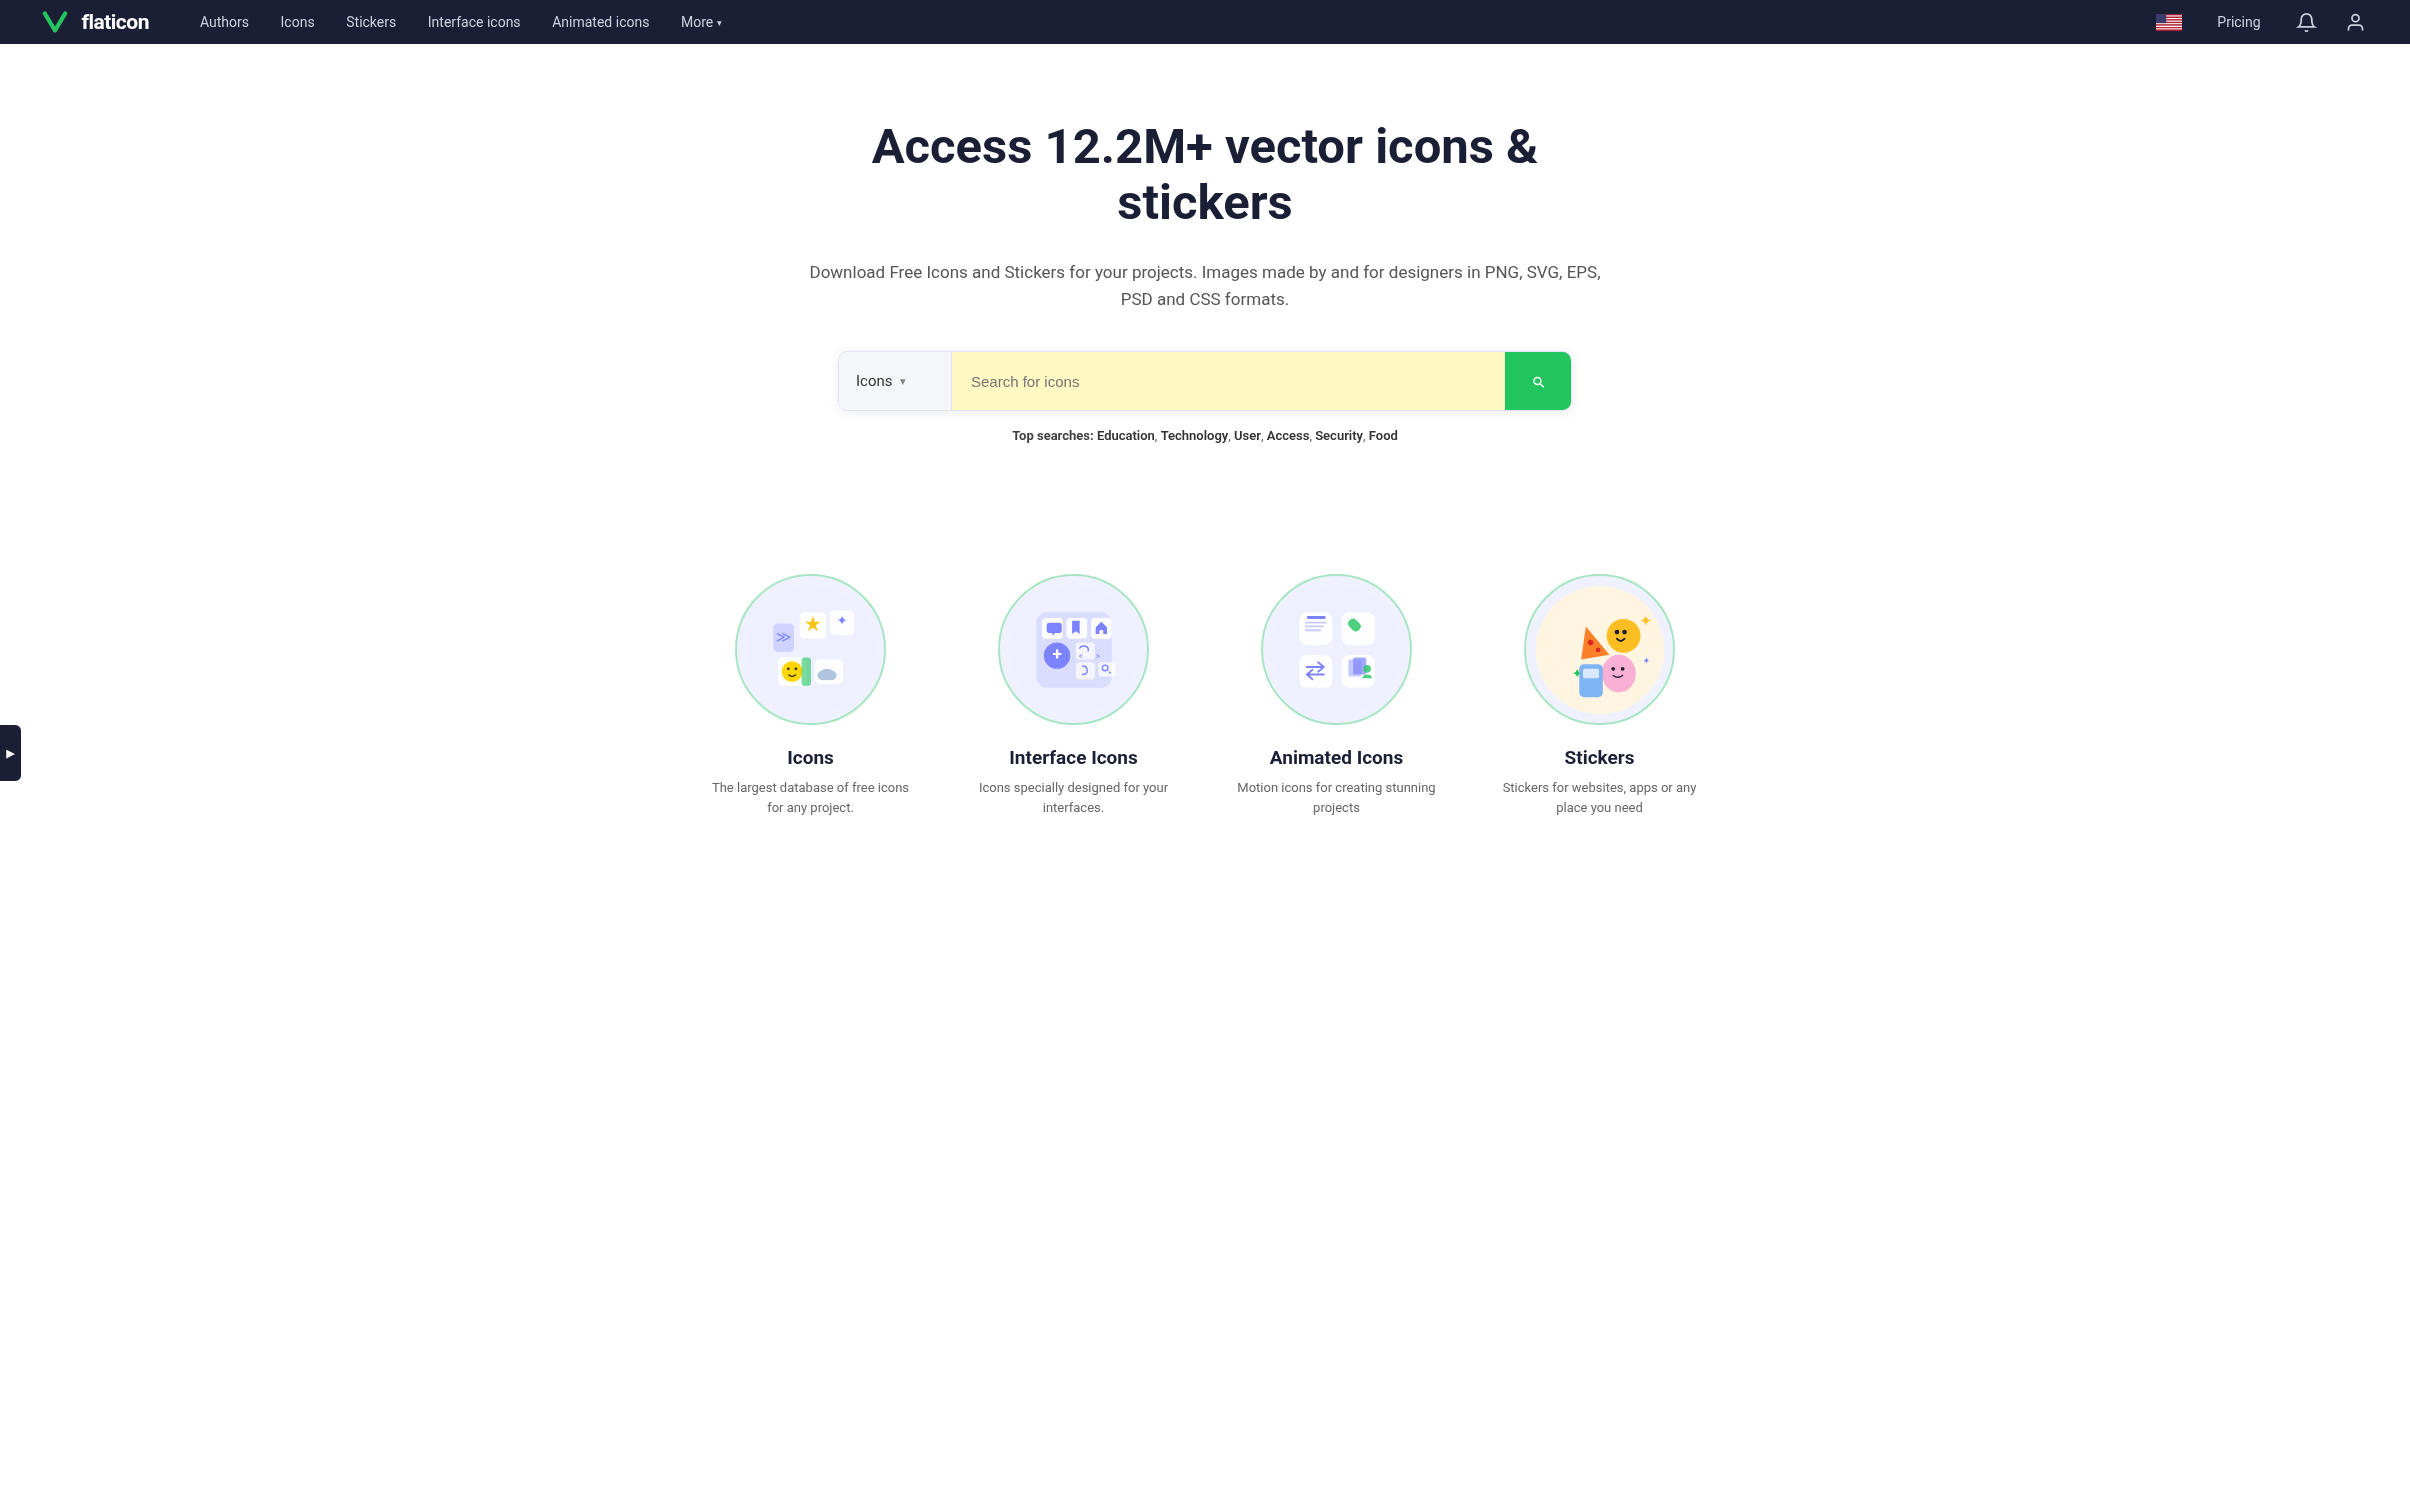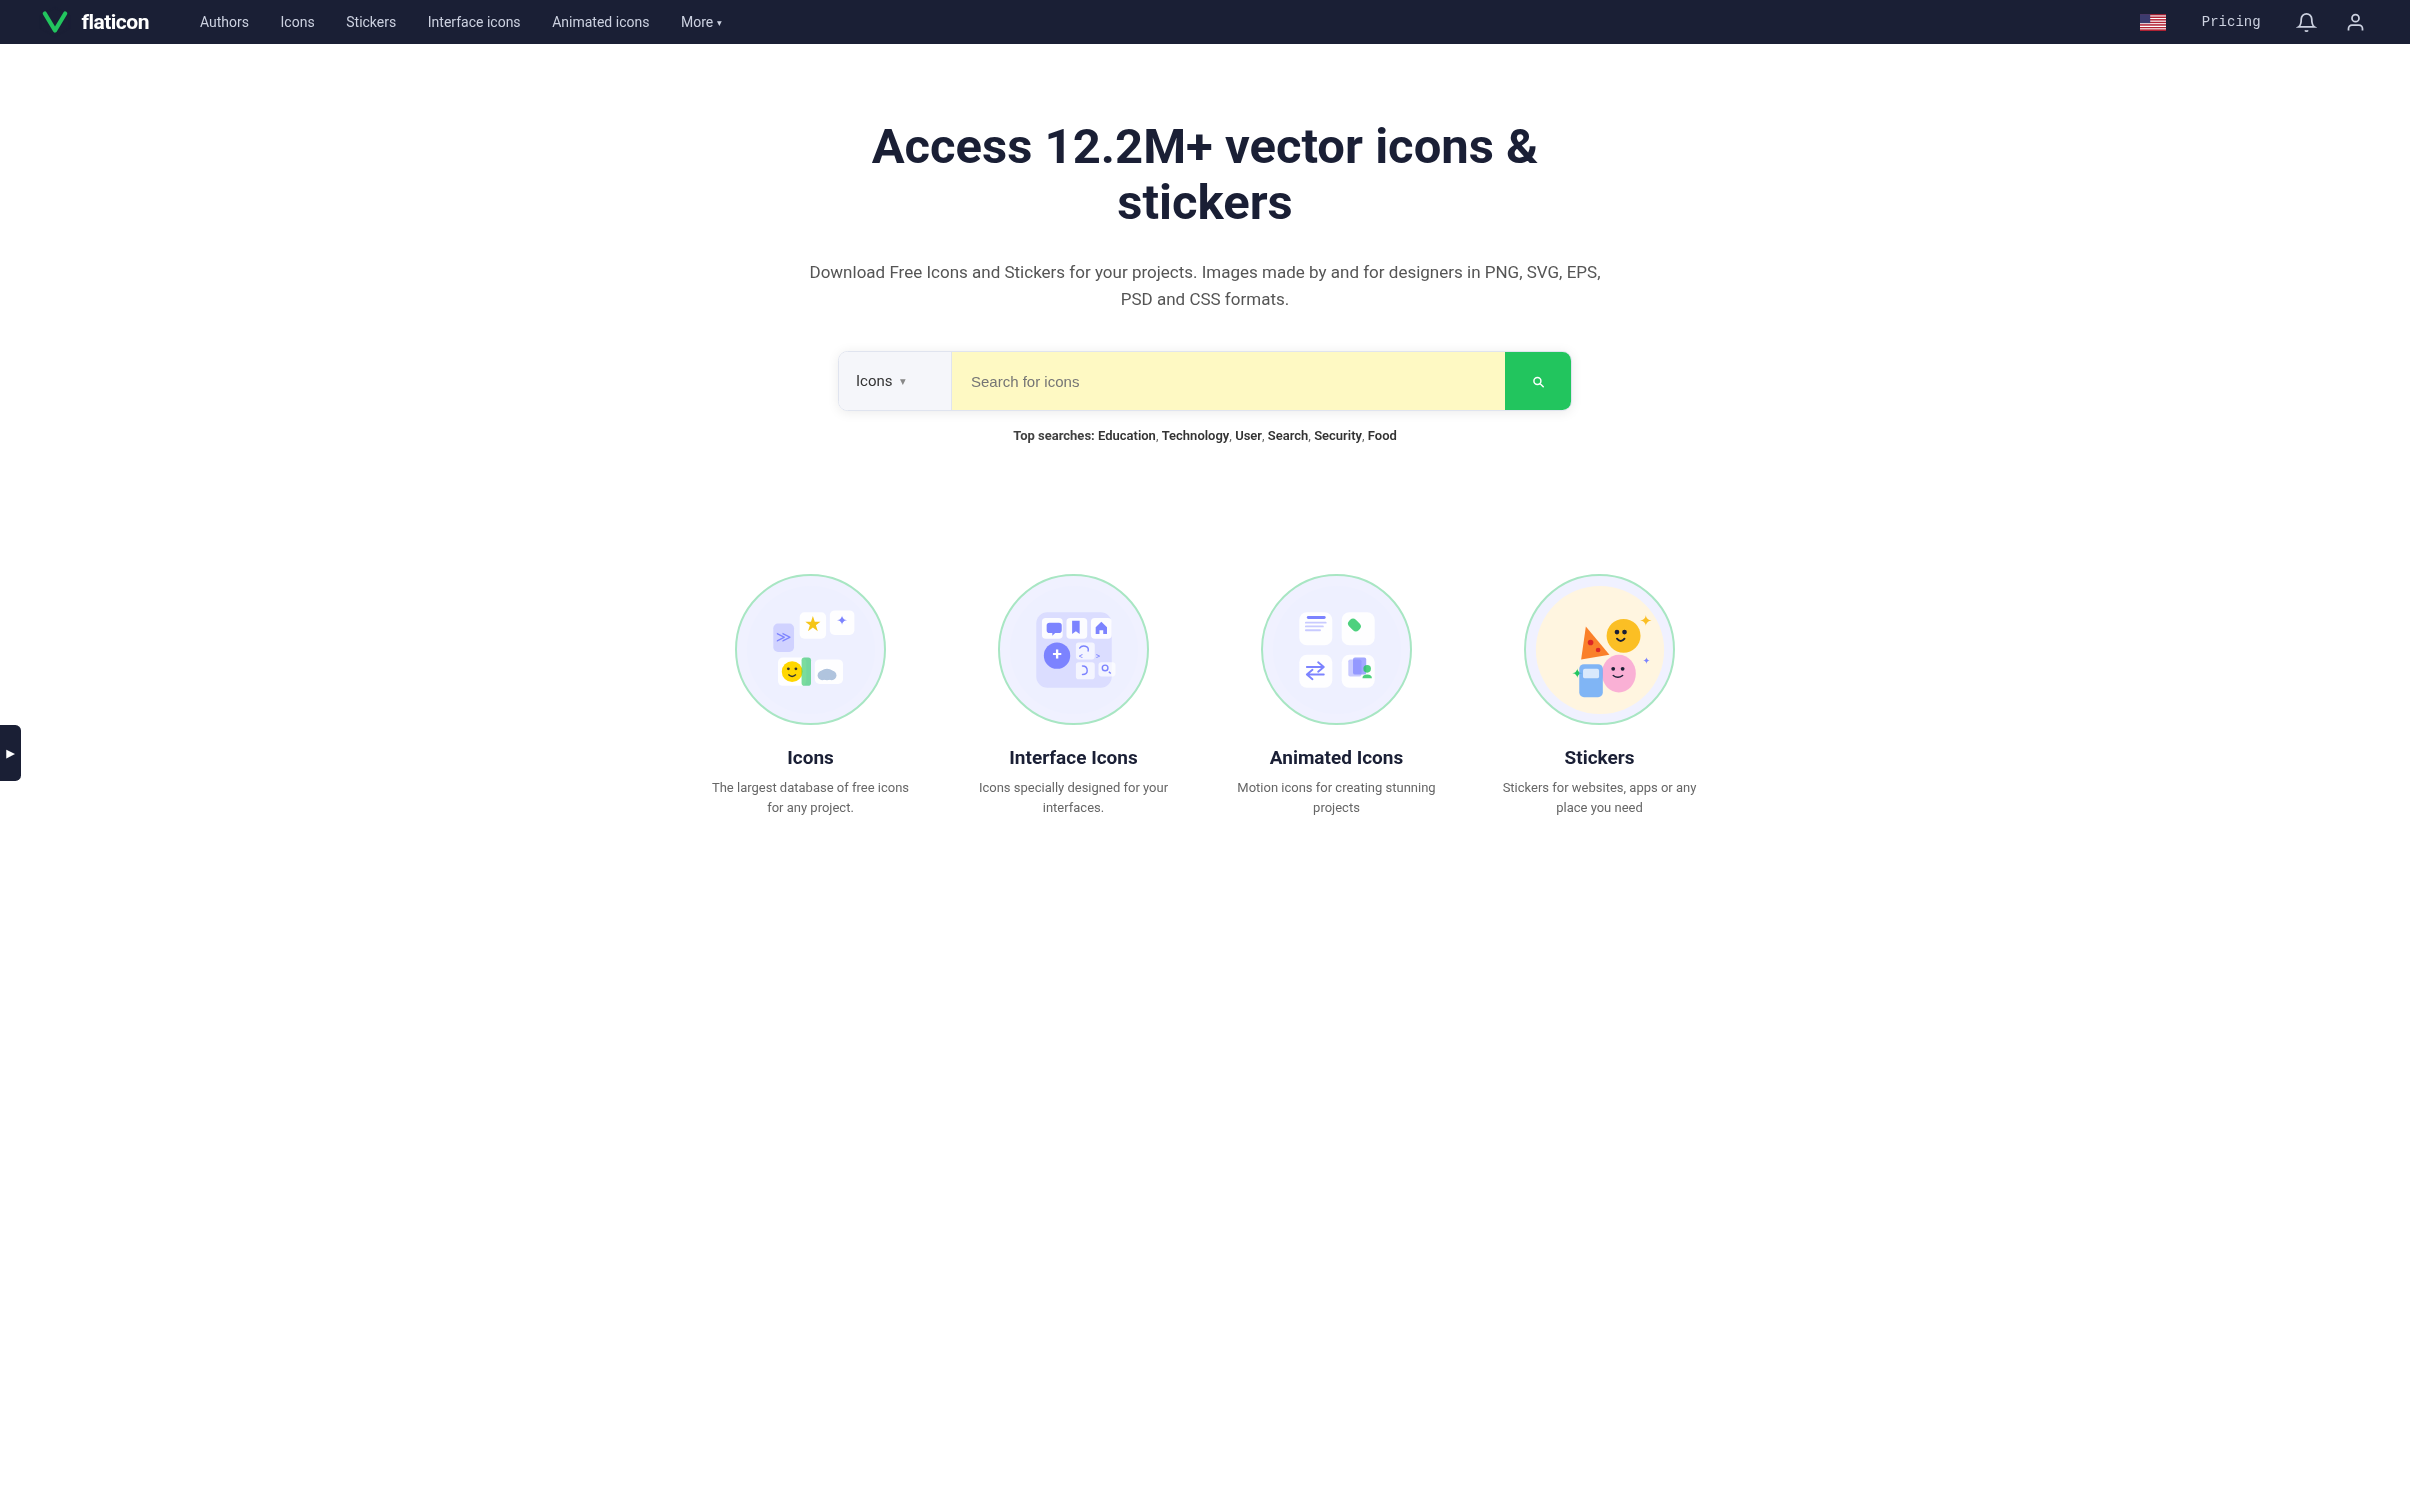--- a/index.html
+++ b/index.html
@@ -51,21 +51,20 @@
     }
     .nav-link.more {
       display: flex;
       align-items: center;
       gap: 3.8px;
     }
     .navbar-right {
       display: flex;
       align-items: center;
       gap: 17px;
-      font-family: Liberation Mono, monospace;
     }
     .pricing-link {
       color: #ccd1e0;
       text-decoration: none;
       font-size: 14px;
       padding: 7.5px 13px;
     }
     .icon-btn {
       background: none;
       border: none;
@@ -306,21 +305,21 @@
       </svg>
     </button>
   </div>
 
   <div class="top-searches">
     <strong>Top searches:</strong>
     <span>
       <a href="#">Education</a>,
       <a href="#">Technology</a>,
       <a href="#">User</a>,
-      <a href="#">Search</a>,
+      <a href="#">Access</a>,
       <a href="#">Security</a>,
       <a href="#">Food</a>
     </span>
   </div>
 </section>
 
 <section class="categories">
 
   <div class="category-card">
     <div class="category-img-wrapper">

